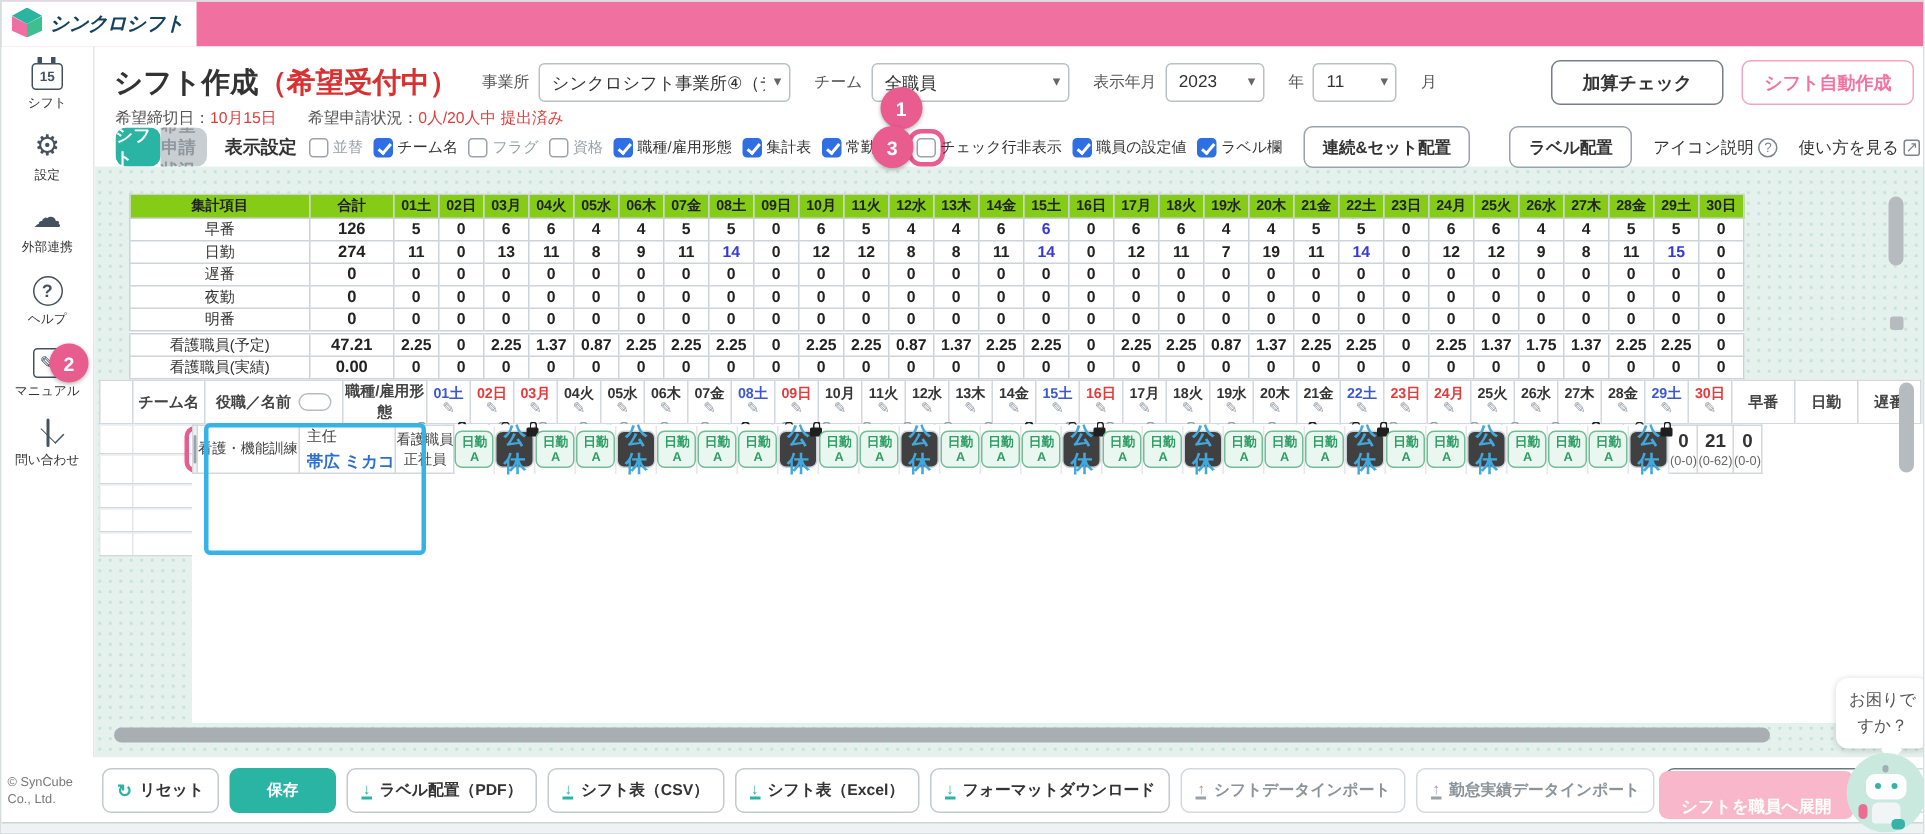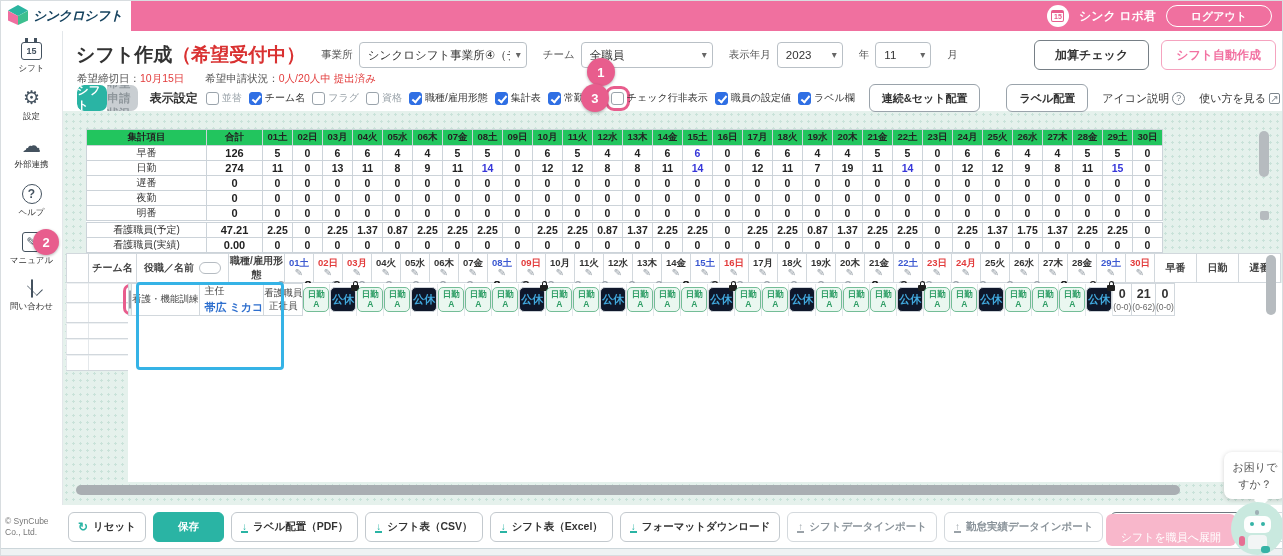--- a/index.html
+++ b/index.html
@@ -71,21 +71,21 @@
   .btn-plain { height:28px; padding:0 12px; border:1px solid #9aa3ab; border-radius:6px; background:#fff; font-size:11px; font-weight:bold; color:#333; cursor:pointer; white-space:nowrap; }
   .b-arrange { margin-left:14px; } .b-label { margin-left:26px; }
   .link-ico { display:flex; align-items:center; gap:3px; font-size:11px; color:#333; margin-left:14px; white-space:nowrap; cursor:pointer; }
   .qmark { width:13px; height:13px; border:1px solid #7b848c; border-radius:50%; font-size:9px; color:#7b848c; display:inline-flex; align-items:center; justify-content:center; }
   .extic { font-size:10px; color:#7b848c; border:1px solid #7b848c; border-radius:2px; width:11px; height:11px; line-height:9px; text-align:center; display:inline-block; }
 
   
   #summary-wrap { position:absolute; left:23px; top:98px; z-index:3; }
   table.sum { border-collapse:collapse; background:#fff; }
   .sum th, .sum td { border:1px solid #ccd3d9; text-align:center; padding:0; height:15px; color:#222; }
-  .sum thead th { height:16px; font-size:9.5px; font-weight:bold; background:#22c55e; }
+  .sum thead th { height:16px; font-size:9.5px; font-weight:bold; background:#84cc16; }
   .sum td.lab { font-size:10px; color:#333; }
   .sum td.tot { font-weight:bold; font-size:11px; }
   .sum td.v { font-weight:bold; font-size:10.5px; }
   .sum td.v.blue { color:#3636d9; }
   .sum tr.sep td, .sum tr.sep th { border-top:3px double #ccd3d9; }
   .sat { color:#3a57d0; } .sun { color:#e23b3b; } .wd { color:#333; }
 
   
   #staff-wrap { position:absolute; left:3px; top:222px; width:1216px; height:229px; overflow:hidden; z-index:3; }
   table.stf { border-collapse:collapse; background:#fff; table-layout:fixed; }
@@ -97,21 +97,21 @@
   .stf td.side { border:1px solid #d2d8dd; font-size:9.5px; color:#444; }
   .stf td.cbcell { border:1px solid #d2d8dd; background-color:#e9f3ef; background-image:radial-gradient(#cfe4db 1px, rgba(0,0,0,0) 1.2px); background-size:6px 6px; }
   .stf td.name-cell { text-align:left; padding-left:5px; }
   .stf .role { font-size:10px; color:#444; }
   .stf .pname { font-size:11px; font-weight:bold; color:#2e6fce; margin-top:2px; }
   .stf td.sc { height:28px; border-left:1px solid #e4e8eb; border-right:1px solid #e4e8eb; border-bottom:none; }
   .stf tr.strip td { height:15px; border-left:1px solid #e4e8eb; border-right:1px solid #e4e8eb; border-top:1px solid #eef1f3; border-bottom:1px solid #d2d8dd; }
   .chip { position:relative; width:26px; height:25px; margin:0 auto; border-radius:5px; display:flex; align-items:center; justify-content:center; font-weight:bold; background:#fff; cursor:pointer; }
   .chip.green { border:1.5px solid #74bd97; color:#2f9e66; background:#eaf7f0; font-size:8.5px; line-height:1.1; }
   .chip.early { border:1.5px solid #f09a5e; color:#e06a28; background:#fdf0e5; font-size:9.5px; }
-  .chip.off { border:1px solid #ccd2d7; color:#41a8dd; background:#0f172a; font-size:11px;text-align:center; }
+  .chip.off { border:1px solid #ccd2d7; color:#41a8dd; background:#404040; font-size:15px;text-align:center; }
   .lock { position:absolute; top:-3px; right:-4px; width:8px; height:6px; border-radius:1px; }
   .lock::before { content:''; position:absolute; top:-4px; left:1.5px; width:3.5px; height:4px; border:1.5px solid; border-bottom:none; border-radius:3px 3px 0 0; }
   .lock.g { background:#98a0a8; } .lock.g::before { border-color:#98a0a8; }
   .lock.b { background:#1f1f1f; } .lock.b::before { border-color:#1f1f1f; }
   .tag { display:inline-block; padding:0 3px; height:13px; line-height:13px; border-radius:2px; font-size:8.5px; font-weight:bold; }
   .tag.t-blue { background:#6ca6dd; color:#123f6e; }
   .tag.t-yellow { background:#f6d74b; color:#6a5a12; }
   .cnum { font-size:12.5px; font-weight:bold; color:#333; }
   .csub { font-size:8.5px; color:#666; margin-top:1px; }
 
@@ -127,21 +127,21 @@
   .footer::after { content:''; position:absolute; left:0; top:43px; width:100%; height:9px; background:#eef2f3; border-top:1px solid #ccd6da; }
   .f-inner { display:flex; align-items:center; gap:7px; padding:7px 0 0 4px; }
   .copyright { font-size:8.5px; color:#777; line-height:1.3; width:56px; flex:0 0 auto; }
   .tb { display:inline-flex; align-items:center; gap:5px; height:30px; padding:0 9px; border:1px solid #c3c9ce; border-radius:6px; background:#fff; font-size:10.5px; font-weight:bold; color:#333; cursor:pointer; white-space:nowrap; }
   .tb.primary { background:#2ab4a4; border-color:#2ab4a4; color:#fff; padding:0 24px; }
   .tb.muted { color:#8b949b; border-color:#d4d9dd; }
   .tb.strong { border-color:#6e7880; }
   .tb .ic { color:#2ab4a4; font-weight:bold; font-size:12px; line-height:1; }
   .tb.muted .ic { color:#9aa2a8; }
   .tb .icdl { display:inline-block; border-bottom:2px solid; font-size:10px; line-height:9px; padding:0 1px; font-weight:bold; }
-  .deploy { position:absolute; right:46px; top:9px; height:30px; padding:16px 15px; background:#f8b7cb; color:#fff; font-weight:normal; font-size:11px; border:none; border-radius:6px; cursor:pointer; z-index:7; }
+  .deploy { position:absolute; right:46px; top:9px; height:30px; padding:16px 15px; background:#f8b7cb; color:#fff; font-weight:bold; font-size:11px; border:none; border-radius:6px; cursor:pointer; z-index:7; }
 
   
   .bubble { position:absolute; left:1223px; top:451px; width:62px; padding:7px 4px; background:#fff; border-radius:8px; box-shadow:0 1px 5px rgba(0,0,0,.18); font-size:11px; color:#555; text-align:center; line-height:1.5; z-index:44; }
   .bubble::after { content:''; position:absolute; left:32px; bottom:-6px; width:10px; height:10px; background:#fff; transform:rotate(45deg); }
   .robot { position:absolute; left:1230px; top:501px; width:53px; height:53px; border-radius:50%; background:#c9e9df; z-index:45; overflow:hidden; cursor:pointer; }
   .robot .head { position:absolute; left:13px; top:14px; width:27px; height:17px; background:#fefefe; border-radius:6px; }
   .robot .head::before { content:''; position:absolute; left:6px; top:6px; width:4px; height:4px; border-radius:50%; background:#35b3a6; box-shadow:11px 0 #35b3a6; }
   .robot .ant { position:absolute; left:24px; top:8px; width:4px; height:5px; background:#9fb0b5; border-radius:2px; }
   .robot .body { position:absolute; left:17px; top:33px; width:19px; height:14px; background:#f2f5f5; border-radius:4px 4px 2px 2px; }
   .robot .arm { position:absolute; left:8px; top:34px; width:6px; height:10px; background:#e66f93; border-radius:3px; }
@@ -159,27 +159,20 @@
 <div class="screen">
 
   <header class="topbar">
     <div class="logo-area">
       <span class="cube">
           <i class="f1"></i>
           <i class="f2"></i>
           <i class="f3"></i>
         </span>
       <span class="logo-text">シンクロシフト</span>
-    </div>
-    <div class="topbar-right">
-      <span class="cal-badge">
-          <b>15</b>
-        </span>
-      <span class="robot-label">シンク ロボ君</span>
-      <button class="logout">ログアウト</button>
     </div>
   </header>
 
   <nav class="sidebar" id="sidebar">
       <div class="sb-item">
         <span>
           <span class="ic-cal">15</span>
         </span>
         <span class="sb-label">シフト</span>
       </div>

